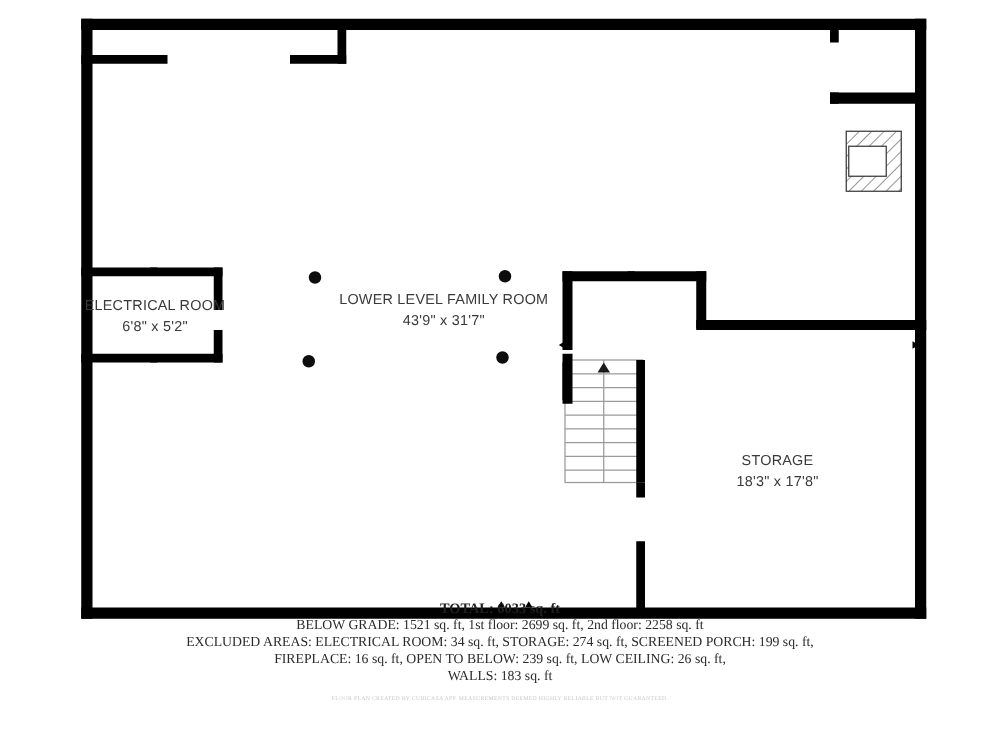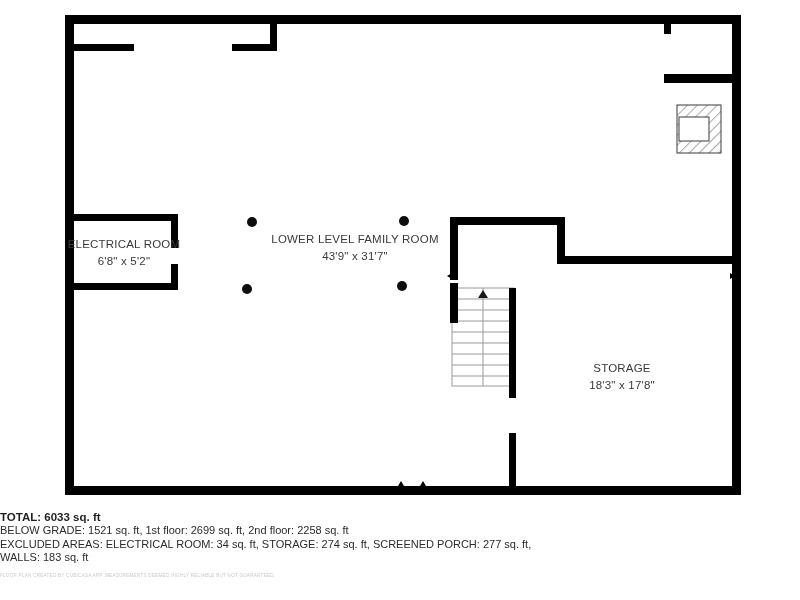--- a/index.html
+++ b/index.html
@@ -38,22 +38,24 @@
   .room-dim-text {
     font-family: "Liberation Sans", sans-serif;
     font-size: 11.5px;
     fill: #3a3a3a;
     text-anchor: middle;
     letter-spacing: 0.2px;
   }
   #summary {
     position: absolute;
     left: 0;
-    top: 510px;
+    top: 480px;
     width: 800px;
+    text-align: center;
+    font-family: Liberation Serif, serif;
   }
   .sum-total {
     font-size: 11.5px;
     font-weight: bold;
     color: #1f1f1f;
     line-height: 14px;
     margin: 0;
   }
   .sum-line {
     font-size: 11px;
@@ -200,18 +202,19 @@
     <g>
       <text class="room-label-text" x="622" y="372">STORAGE</text>
       <text class="room-dim-text" x="622" y="389">18'3" x 17'8"</text>
     </g>
 
   </svg>
 
   <div id="summary">
     <p class="sum-total">TOTAL: 6033 sq. ft</p>
     <p class="sum-line">BELOW GRADE: 1521 sq. ft, 1st floor: 2699 sq. ft, 2nd floor: 2258 sq. ft</p>
-    <p class="sum-line">EXCLUDED AREAS: ELECTRICAL ROOM: 34 sq. ft, STORAGE: 274 sq. ft, SCREENED PORCH: 277 sq. ft,</p>
+    <p class="sum-line">EXCLUDED AREAS: ELECTRICAL ROOM: 34 sq. ft, STORAGE: 274 sq. ft, SCREENED PORCH: 199 sq. ft,</p>
+    <p class="sum-line">FIREPLACE: 16 sq. ft, OPEN TO BELOW: 239 sq. ft, LOW CEILING: 26 sq. ft,</p>
     <p class="sum-line">WALLS: 183 sq. ft</p>
     <p class="fineprint">FLOOR PLAN CREATED BY CUBICASA APP. MEASUREMENTS DEEMED HIGHLY RELIABLE BUT NOT GUARANTEED.</p>
   </div>
 
 </div>
 
 </body></html>

